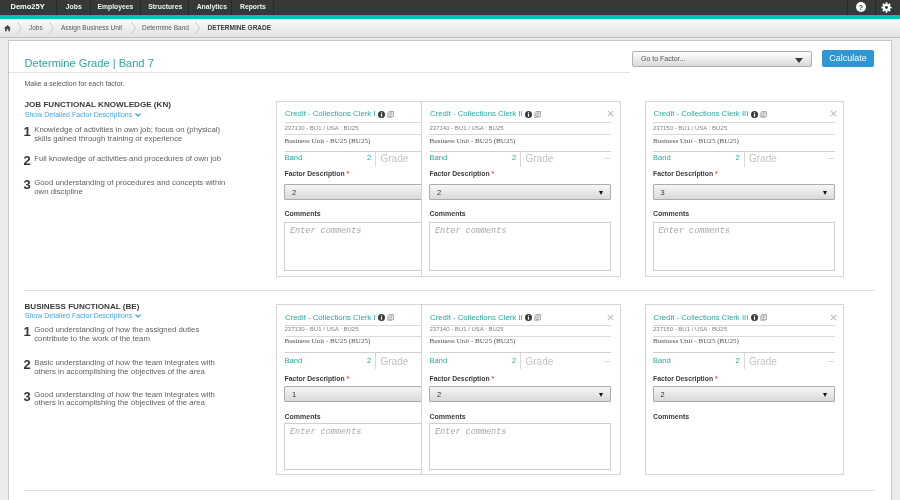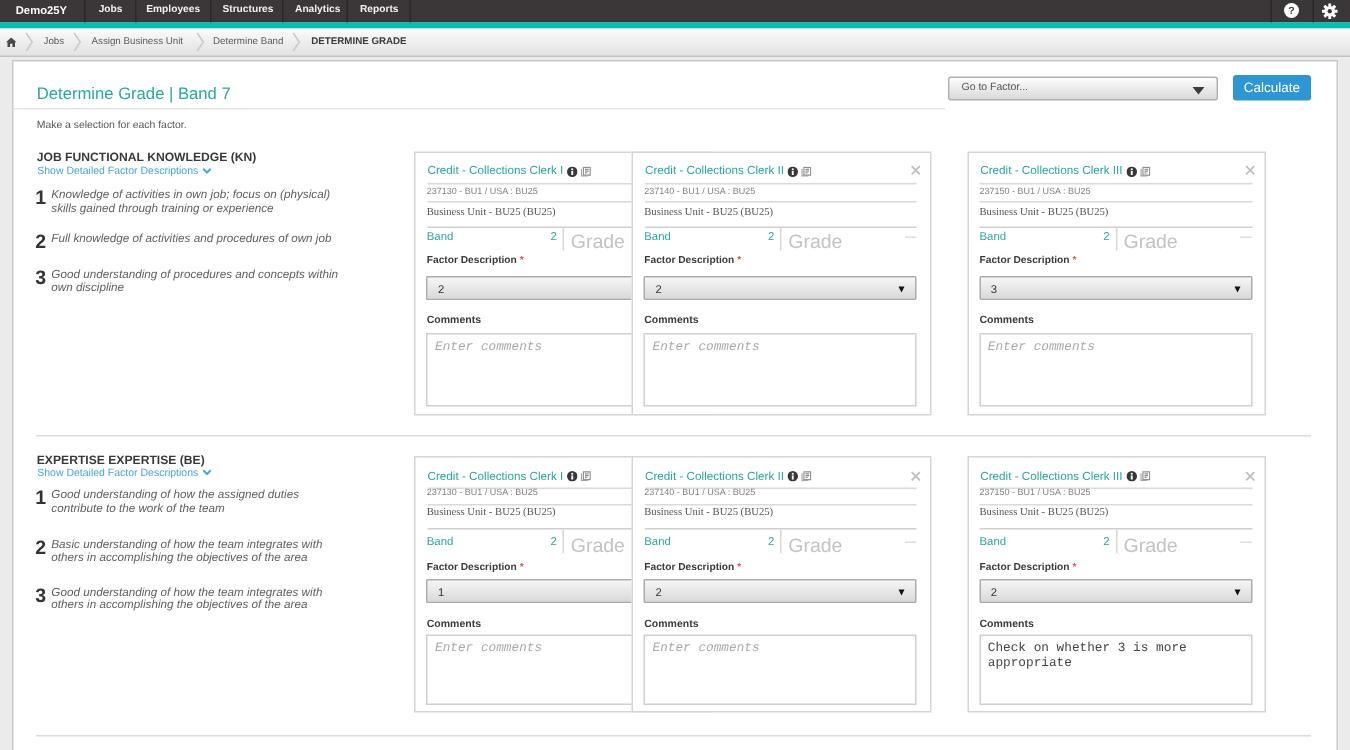--- a/index.html
+++ b/index.html
@@ -24,35 +24,35 @@
 #hline { left:9px; top:72px; width:621px; height:1px; background:#e3e3e3; }
 #gofactor { left:632px; top:51px; width:180px; height:15.5px; background:linear-gradient(#fefefe,#d9d9d9); border:1px solid #b0b0b0; border-radius:2px; font-size:7px; color:#555; line-height:13.5px; padding-left:8px; }
 #gofactor .arr { position:absolute; right:8px; top:5.5px; width:0; height:0; border-left:4px solid transparent; border-right:4px solid transparent; border-top:5px solid #3c3c3c; }
 #calc { left:822px; top:50px; width:52px; height:17px; background:#2d96d3; border-radius:2px; color:#fff; font-size:9px; font-weight:normal; text-align:center; line-height:17px; }
 #mksel { left:24.5px; top:80.3px; font-size:6.95px; color:#555; }
 
 .sechead { position:absolute; left:24.5px; font-size:8.1px; font-weight:bold; color:#3a3a3a; }
 .seclink { position:absolute; left:24.8px; font-size:7px; color:#4aa6d9; }
 .fitem { position:absolute; }
 .fitem .num { position:absolute; left:0; top:0; font-size:13px; line-height:13px; font-weight:bold; color:#333; }
-.fitem .ftx { position:absolute; left:10.7px; top:1px; width:210px; font-size:7.8px; line-height:8.3px; color:#5f5f5f; white-space:nowrap;font-style:italic; }
+.fitem .ftx { position:absolute; left:10.7px; top:1px; width:210px; font-size:7.8px; line-height:8.3px; color:#5f5f5f; white-space:nowrap; }
 
 .rowsep { left:24px; width:850px; height:1px; background:#dcdcdc; }
 
 .card { position:absolute; width:199.5px; background:#fff; border:1px solid #d5d5d5; }
 .card .ct { position:absolute; left:8px; font-size:7.8px; line-height:8px; color:#2aa79f; white-space:nowrap; }
 .card .x { position:absolute; right:6px; }
 .card .hr { position:absolute; left:7.5px; right:8.5px; height:1px; background:#dadada; }
 .card .code { position:absolute; left:7.5px; font-size:6px; line-height:6px; color:#828282; }
 .card .bu { position:absolute; left:7.5px; font-size:7.1px; line-height:7px; color:#555;font-family:Liberation Serif, serif; }
 .card .btop { position:absolute; left:7.5px; right:8.5px; height:1px; background:#d0d0d0; }
 .card .bsep { position:absolute; left:98px; width:1px; height:16.5px; background:#d8d8d8; }
 .card .blab { position:absolute; left:7.5px; font-size:7.6px; color:#2aa79f; }
 .card .bval { position:absolute; left:90px; font-size:7.6px; color:#2aa79f; }
-.card .glab { position:absolute; left:103.5px; font-size:13px; color:#c3c3c3; }
+.card .glab { position:absolute; left:103.5px; font-size:10px; color:#c3c3c3; }
 .card .gval { position:absolute; right:8.5px; font-size:7.6px; color:#c3c3c3; }
 .card .flab { position:absolute; left:7.5px; font-size:6.8px; font-weight:bold; color:#3a3a3a; }
 .card .flab .req { color:#e0584b; }
 .card .sel { position:absolute; left:7px; width:182px; height:16px; background:linear-gradient(#f6f6f6,#d9d9d9); border:1px solid #ababab; border-radius:1px; font-size:7.5px; color:#333; line-height:15px; padding-left:7px; }
 .card .sel .arr { position:absolute; right:7px; top:5.5px; width:0; height:0; border-left:2.5px solid transparent; border-right:2.5px solid transparent; border-top:4.5px solid #121212; }
 .card .clab { position:absolute; left:7.5px; font-size:7px; font-weight:bold; color:#3a3a3a; }
 .card .ta { position:absolute; left:7px; width:182px; border:1px solid #cfcfcf; font-size:8.5px; line-height:9.5px; padding:4.5px 5px; color:#444; }
 .card .ta.ph { font-style:italic; color:#a9a9a9; }
 
 .r1 { top:100.5px; height:176px; }
@@ -158,21 +158,21 @@
   </div>
 <div class="fitem" style="left:23.5px;top:153.8px;">
     <span class="num">2</span>
     <div class="ftx">Full knowledge of activities and procedures of own job</div>
   </div>
 <div class="fitem" style="left:23.5px;top:178.3px;">
     <span class="num">3</span>
     <div class="ftx">Good understanding of procedures and concepts within<br>own discipline</div>
   </div>
 <div class="abs rowsep" style="top:290px;"></div>
-<div class="sechead" style="top:301.5px;">EXPERTISE EXPERTISE (BE)</div>
+<div class="sechead" style="top:301.5px;">BUSINESS FUNCTIONAL (BE)</div>
 <div class="seclink" style="top:311.5px;">Show Detailed Factor Descriptions <svg width="6" height="4" viewBox="0 0 6 4" style="margin-left:1px;">
       <path d="M0.5 0.5L3 3L5.5 0.5" fill="none" stroke="#4aa6d9" stroke-width="1.4"></path>
     </svg></div>
 <div class="fitem" style="left:23.5px;top:325.3px;">
     <span class="num">1</span>
     <div class="ftx">Good understanding of how the assigned duties<br>contribute to the work of the team</div>
   </div>
 <div class="fitem" style="left:23.5px;top:358.3px;">
     <span class="num">2</span>
     <div class="ftx">Basic understanding of how the team integrates with<br>others in accomplishing the objectives of the area</div>
@@ -354,14 +354,13 @@
   <div class="bu">Business Unit - BU25 (BU25)</div>
   <div class="btop"></div>
   <div class="bsep"></div>
   <span class="blab">Band</span>
     <span class="bval">2</span>
     <span class="glab">Grade</span>
     <span class="gval">—</span>
   <div class="flab">Factor Description <span class="req">*</span></div>
   <div class="sel">2<span class="arr"></span></div>
   <div class="clab">Comments</div>
-  <div class="ta">Check on whether 3 is more appropriate</div>
 </div>
 
 </body></html>

